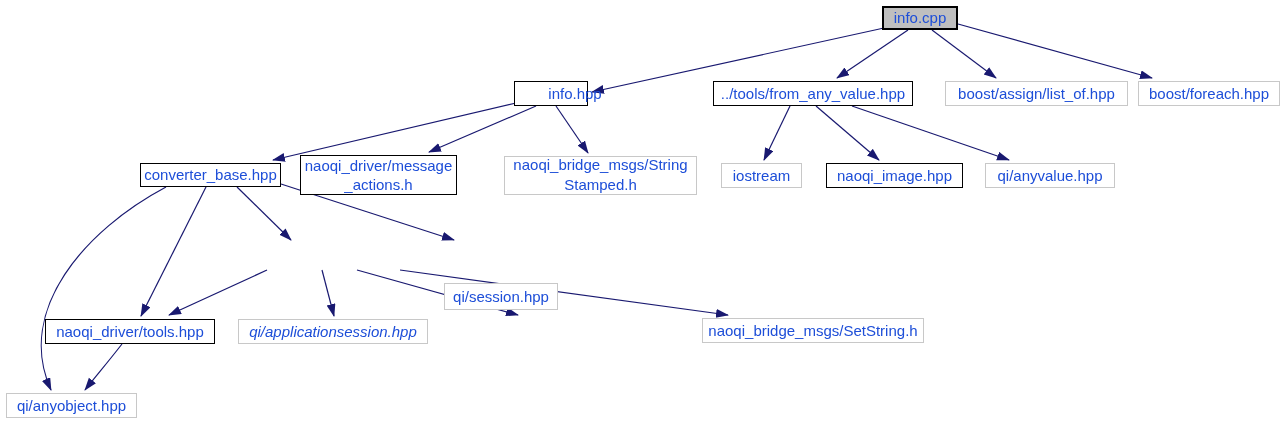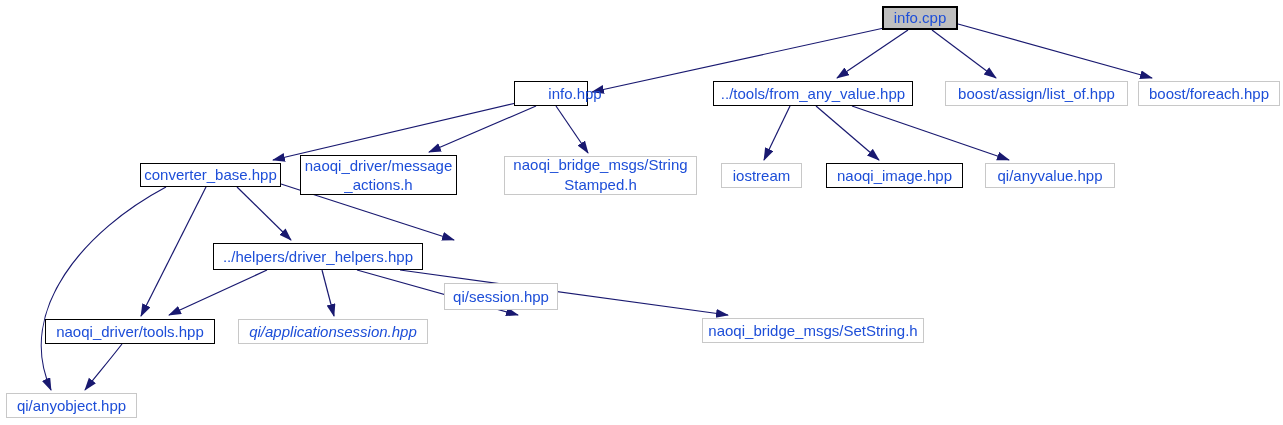--- a/index.html
+++ b/index.html
@@ -111,23 +111,20 @@
     </div>
     <div class="node plain" style="left: 721px; top: 163px; width: 81px; height: 25px;">
       <span>iostream</span>
     </div>
     <div class="node linked" style="left: 826px; top: 163px; width: 137px; height: 25px;">
       <span>naoqi_image.hpp</span>
     </div>
     <div class="node plain" style="left: 985px; top: 163px; width: 130px; height: 25px;">
       <span>qi/anyvalue.hpp</span>
     </div>
-    <div class="node linked" style="left: 213px; top: 243px; width: 210px; height: 27px;">
-      <span>../helpers/driver_helpers.hpp</span>
-    </div>
     <div class="node plain" style="left: 444px; top: 243px; width: 114px; height: 27px; margin-top: 40px;">
       <span>qi/session.hpp</span>
     </div>
     <div class="node linked" style="left: 45px; top: 319px; width: 170px; height: 25px;">
       <span>naoqi_driver/tools.hpp</span>
     </div>
     <div class="node plain" style="left: 238px; top: 319px; width: 190px; height: 25px; font-style: italic;">
       <span>qi/applicationsession.hpp</span>
     </div>
     <div class="node plain" style="left: 702px; top: 318px; width: 222px; height: 25px;">

